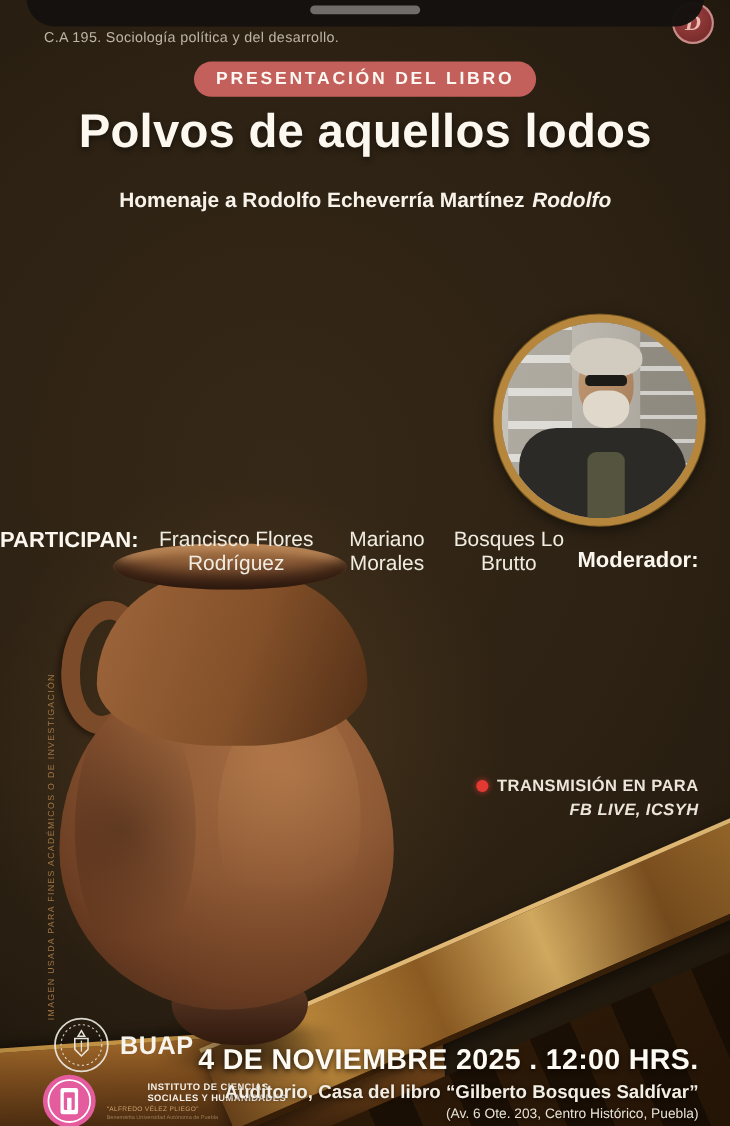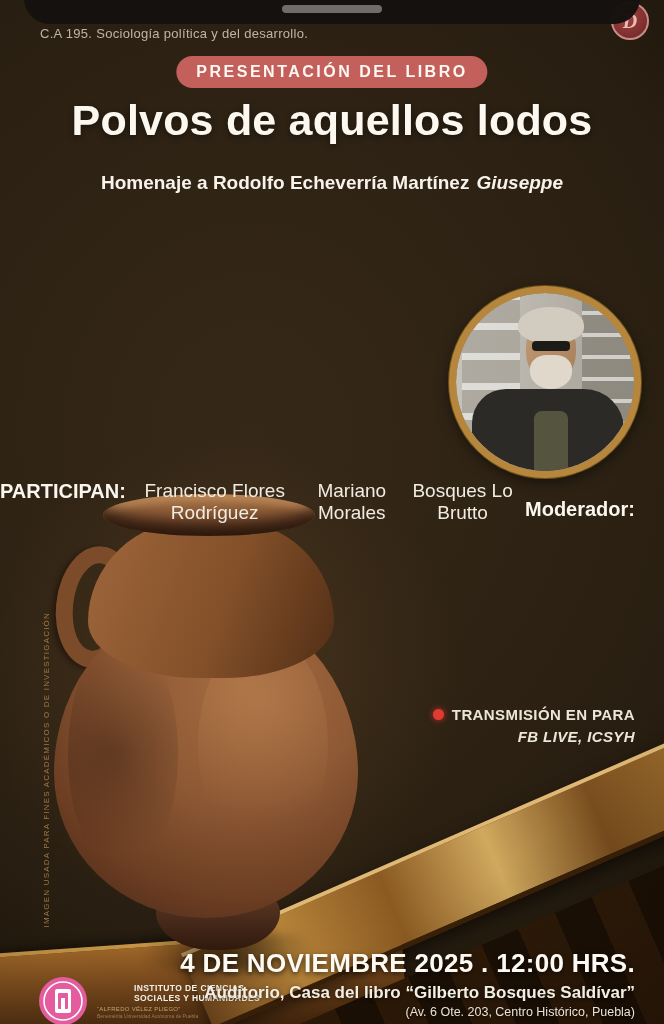--- a/index.html
+++ b/index.html
@@ -140,21 +140,21 @@
   <div class="abs vignette"></div>
 
   <div class="abs sheet"></div>
   <div class="abs drag-handle"></div>
   <div class="abs d-logo">D</div>
   <div class="abs credit-line">C.A 195. Sociología política y del desarrollo.</div>
 
   <div class="abs badge">PRESENTACIÓN DEL LIBRO</div>
   <div class="abs title">Polvos de aquellos lodos</div>
   <div class="abs subtitle">
-    <span>Homenaje a Rodolfo Echeverría Martínez</span><span class="alias">Giuseppe</span>
+    <span>Homenaje a Rodolfo Echeverría Martínez</span><span class="alias">Rodolfo</span>
   </div>
 
   <div class="abs photo-ring">
     <div class="photo-inner">
       <div class="bldg-col-left"></div>
       <div class="bldg-col-right"></div>
       <div class="person-torso"></div>
       <div class="person-shirt"></div>
       <div class="person-head"></div>
       <div class="person-hair"></div>
@@ -174,20 +174,29 @@
   <div class="abs live">
     <div class="live-row">
       <span class="live-dot"></span>
       <span class="live-line">TRANSMISIÓN EN PARA</span>
     </div>
     <div class="live-line live-line2">FB LIVE, ICSYH</div>
   </div>
 
   <div class="abs side-credit">IMAGEN USADA PARA FINES ACADÉMICOS O DE INVESTIGACIÓN</div>
 
+  <div class="abs buap">
+    <svg width="52" height="52" viewBox="0 0 52 52">
+      <circle cx="26" cy="26" r="24" fill="none" stroke="#efece4" stroke-width="1.6" opacity=".9"></circle>
+      <circle cx="26" cy="26" r="18.5" fill="none" stroke="#efece4" stroke-width="1" stroke-dasharray="2 2.4" opacity=".85"></circle>
+      <path d="M26 13 l3 5 h-6 z M20 20 h12 v10 l-6 6 -6 -6 z" fill="none" stroke="#efece4" stroke-width="1.4" opacity=".95"></path>
+      <line x1="26" y1="22" x2="26" y2="32" stroke="#efece4" stroke-width="1.2" opacity=".9"></line>
+    </svg>
+    <span class="buap-word">BUAP</span>
+  </div>
 
   <div class="abs icsyh">
     <svg width="50" height="50" viewBox="0 0 50 50">
       <circle cx="25" cy="25" r="24" fill="#e45c9e"></circle>
       <circle cx="25" cy="25" r="19" fill="none" stroke="#ffffff" stroke-width="1.6"></circle>
       <rect x="17" y="13" width="16" height="24" rx="2" fill="#ffffff"></rect>
       <rect x="20" y="17" width="10" height="16" rx="1" fill="#e45c9e"></rect>
       <rect x="23" y="22" width="4" height="11" fill="#ffffff"></rect>
     </svg>
     <div class="icsyh-text">

